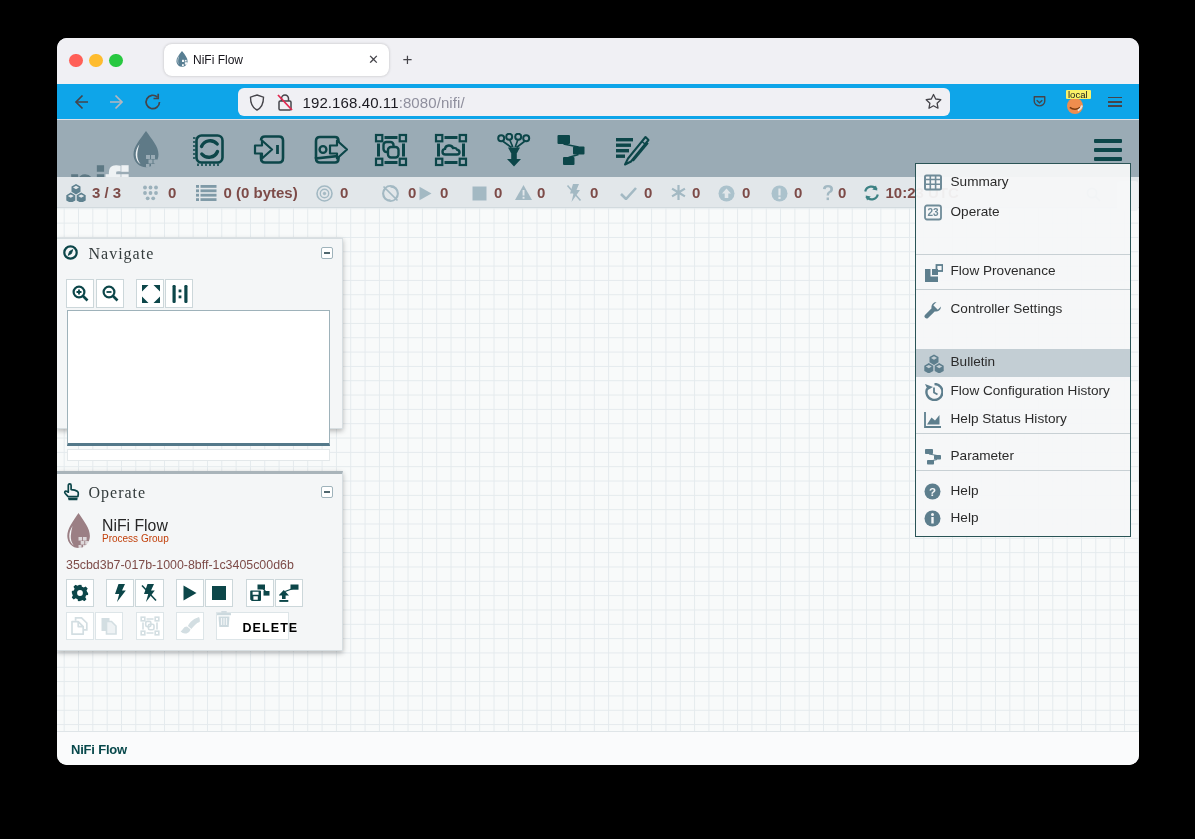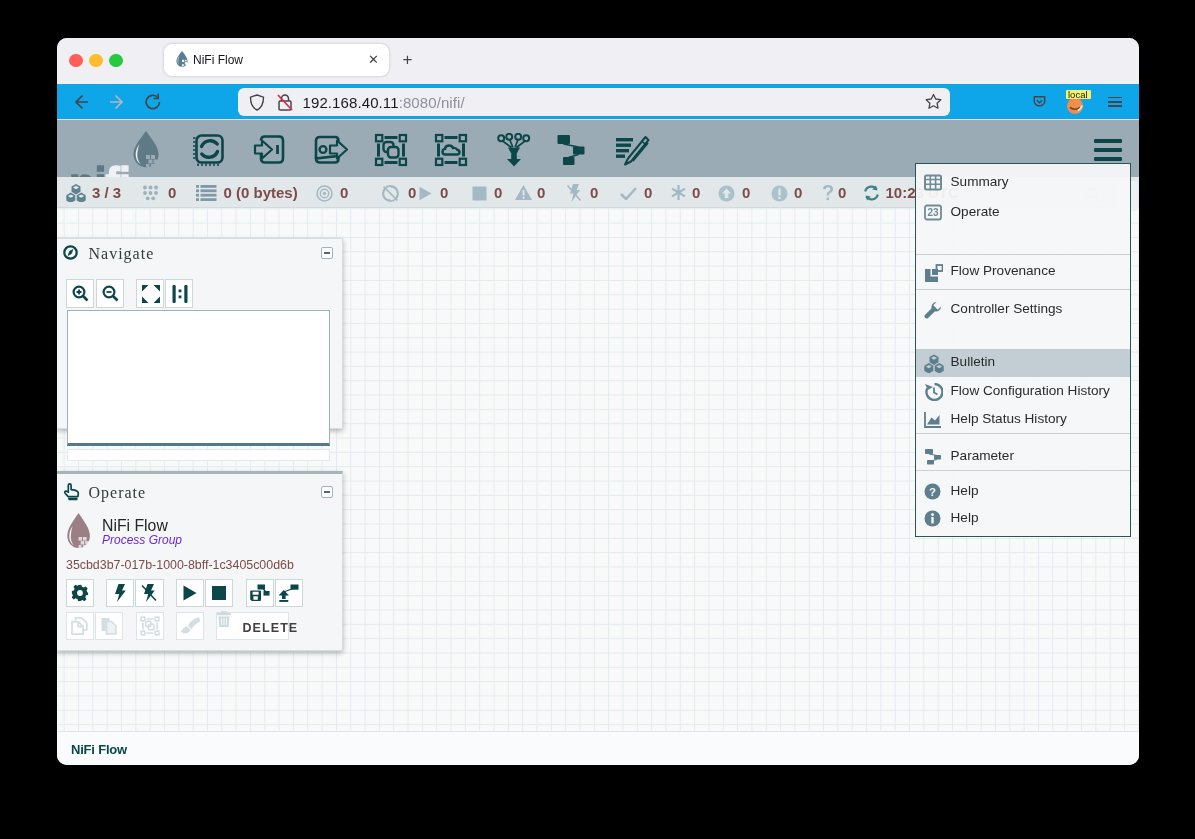--- a/index.html
+++ b/index.html
@@ -51,27 +51,27 @@
   border:1px solid #d7dee1; border-left:none; box-shadow:0 2px 5px rgba(0,0,0,0.28); }
 .panel .phead { position:absolute; left:32px; font-family:"Liberation Serif", serif; font-size:16px; color:#333b3c; letter-spacing:1px; }
 .collapse { position:absolute; right:9px; width:12px; height:12px; border:1px solid #9fb3bb; border-radius:2px; background:#fff; }
 .collapse:after { content:""; position:absolute; left:2px; top:4.5px; width:6px; height:1.6px; background:#51686f; }
 #navigate { top:200px; height:191px; }
 #operate { top:433px; height:180px; border-top:3.5px solid #a9b4ba; }
 .zbtn { position:absolute; width:28px; height:28.5px; background:#fff; border:1px solid #ccd7da; }
 #birdseye { position:absolute; left:10.5px; top:71.5px; width:263px; height:135.5px; background:#fff; border:1px solid #9eb2ba; border-bottom:3px solid #54798a; }
 #bebrand { position:absolute; left:10.5px; top:210.5px; width:263px; height:11.5px; background:#fff; border:1px solid #e3e8ea; }
 #op-title { position:absolute; left:45.5px; top:43px; font-size:15.8px; color:#262626; }
-#op-sub { position:absolute; left:45.5px; top:59.5px; font-size:12px; color:#6d28d9;font-style:italic; }
+#op-sub { position:absolute; left:45.5px; top:59.5px; font-size:10px; color:#c2410c; }
 #op-uuid { position:absolute; left:9.5px; top:84.5px; font-size:12.4px; color:#7d4b48; }
 .obtn { position:absolute; width:28.2px; height:28.2px; background:#fff; border:1px solid #ccd7da; }
 .obtn svg { position:absolute; left:50%; top:50%; transform:translate(-50%,-50%); }
 .obtn.dis { border-color:#dde5e8; }
 #delbtn { width:72.5px; }
-#delbtn span { position:absolute; left:25px; top:7.5px; font-size:12.5px; font-weight:bold; color:#404040; letter-spacing:1.1px; }
+#delbtn span { position:absolute; left:25px; top:7.5px; font-size:12.5px; font-weight:bold; color:#000000; letter-spacing:1.1px; }
 
 #menu { position:absolute; left:858px; top:125px; width:216px; height:374px;
   background:rgba(245,247,248,0.95); border:1px solid #2a5456; }
 .mi { position:absolute; left:0; width:100%; height:28px; }
 .mi .txt { position:absolute; left:35px; top:4.5px; font-size:13.6px; color:#2b2b2b; }
 .mi svg { position:absolute; left:8px; top:5px; }
 .mi.hl { background:#c3ced4; }
 .msep { position:absolute; left:0; width:100%; border-top:1px solid #c8d0d4; }
 
 #ghost-box { position:absolute; left:1060px; top:143.5px; width:21px; height:30px; background:#eef1f3; border-radius:3px; }

